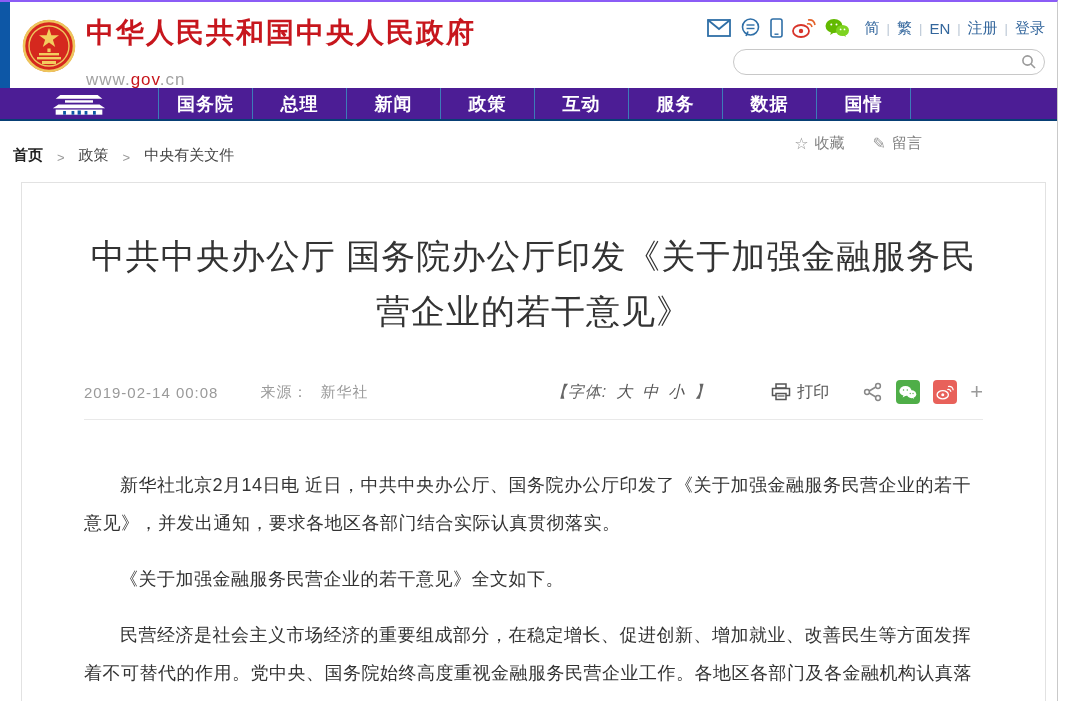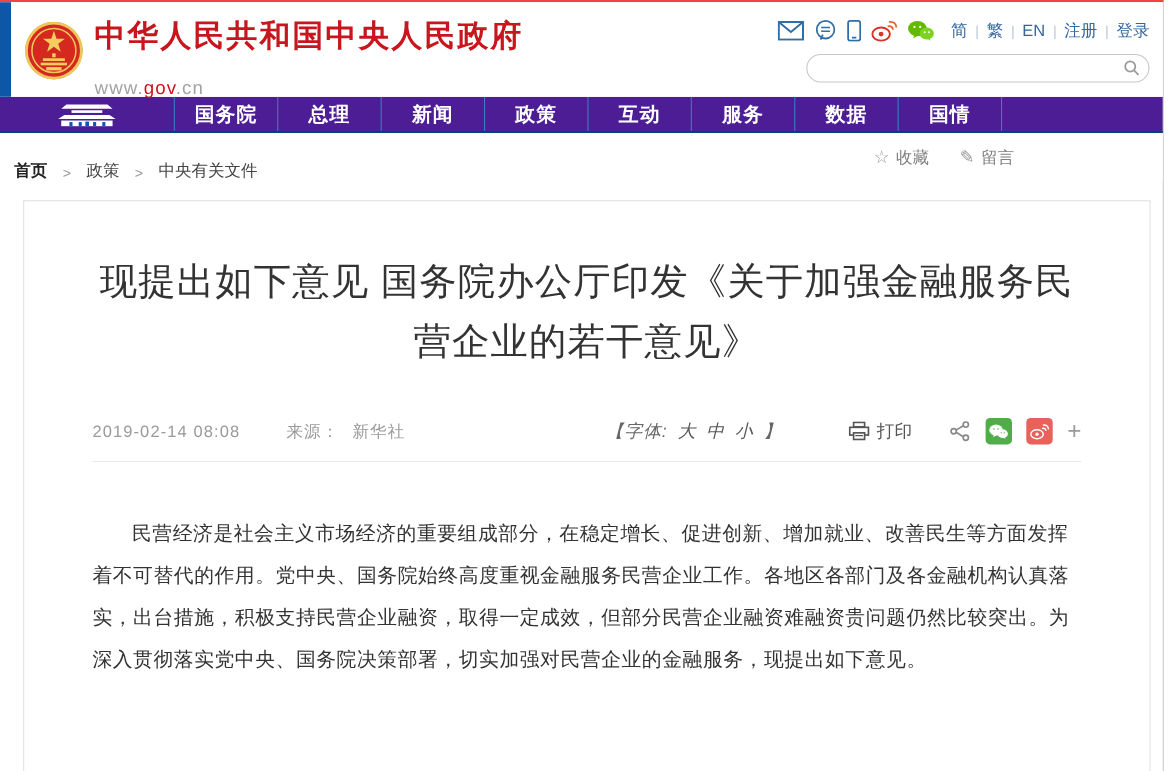--- a/index.html
+++ b/index.html
@@ -1,19 +1,19 @@
 <!DOCTYPE html>
 <html><head>
 <meta charset="utf-8">
 <style>
   * { margin:0; padding:0; box-sizing:border-box; }
   html,body { width:1068px; height:701px; overflow:hidden; background:#fff;
     font-family:"Liberation Sans","DejaVu Sans",sans-serif; }
   .page { position:relative; width:1058px; height:701px; border-right:1px solid #c9c9c9;
-    border-top:2px solid #ef4444; background:#fff; }
+    border-top:2px solid #8b5cf6; background:#fff; }
 
   
   .header { position:relative; height:86px; background:#fff; }
   .left-strip { position:absolute; left:0; top:0; width:10px; height:86px; background:#0d57a6; }
   .brand { position:absolute; left:22px; top:14px; display:flex; align-items:flex-start; }
   .emblem { width:54px; height:54px; margin-top:3px; }
   .brand-text { margin-left:10px; }
   .site-title { font-size:28px; font-weight:bold; color:#c7161d; letter-spacing:2px; line-height:34px; }
   .site-url { font-size:17px; color:#a2a2a2; margin-top:20px; letter-spacing:1px; }
   .site-url .gov { color:#c7161d; }
@@ -201,25 +201,25 @@
         <span>收藏</span>
       </span>
       <span class="crumb-act">
         <span class="glyph">✎</span>
         <span>留言</span>
       </span>
     </span>
   </div>
 
   <div class="card">
-    <h1 class="article-title">现提出如下意见 国务院办公厅印发《关于加强金融服务民营企业的若干意见》</h1>
+    <h1 class="article-title">中共中央办公厅 国务院办公厅印发《关于加强金融服务民营企业的若干意见》</h1>
 
     <div class="meta">
       <div class="meta-left">
-        <span class="meta-date">2019-02-14 08:08</span>
+        <span class="meta-date">2019-02-14 00:08</span>
         <span class="meta-src-label">来源：</span>
         <span>新华社</span>
       </div>
       <div class="meta-right">
         <span class="fontsize">
           <span>【字体:</span>
           <span class="fs-btn">大</span>
           <span class="fs-btn">中</span>
           <span class="fs-btn">小</span>
           <span>】</span>
@@ -264,17 +264,19 @@
               </svg>
           </span>
           <span class="share-plus">+</span>
         </span>
       </div>
     </div>
 
     <div class="meta-divider"></div>
 
     <div class="body-text">
+      <p>新华社北京2月14日电 近日，中共中央办公厅、国务院办公厅印发了《关于加强金融服务民营企业的若干意见》，并发出通知，要求各地区各部门结合实际认真贯彻落实。</p>
+      <p>《关于加强金融服务民营企业的若干意见》全文如下。</p>
       <p>民营经济是社会主义市场经济的重要组成部分，在稳定增长、促进创新、增加就业、改善民生等方面发挥着不可替代的作用。党中央、国务院始终高度重视金融服务民营企业工作。各地区各部门及各金融机构认真落实，出台措施，积极支持民营企业融资，取得一定成效，但部分民营企业融资难融资贵问题仍然比较突出。为深入贯彻落实党中央、国务院决策部署，切实加强对民营企业的金融服务，现提出如下意见。</p>
     </div>
   </div>
 
 </div>
 
 </body></html>

